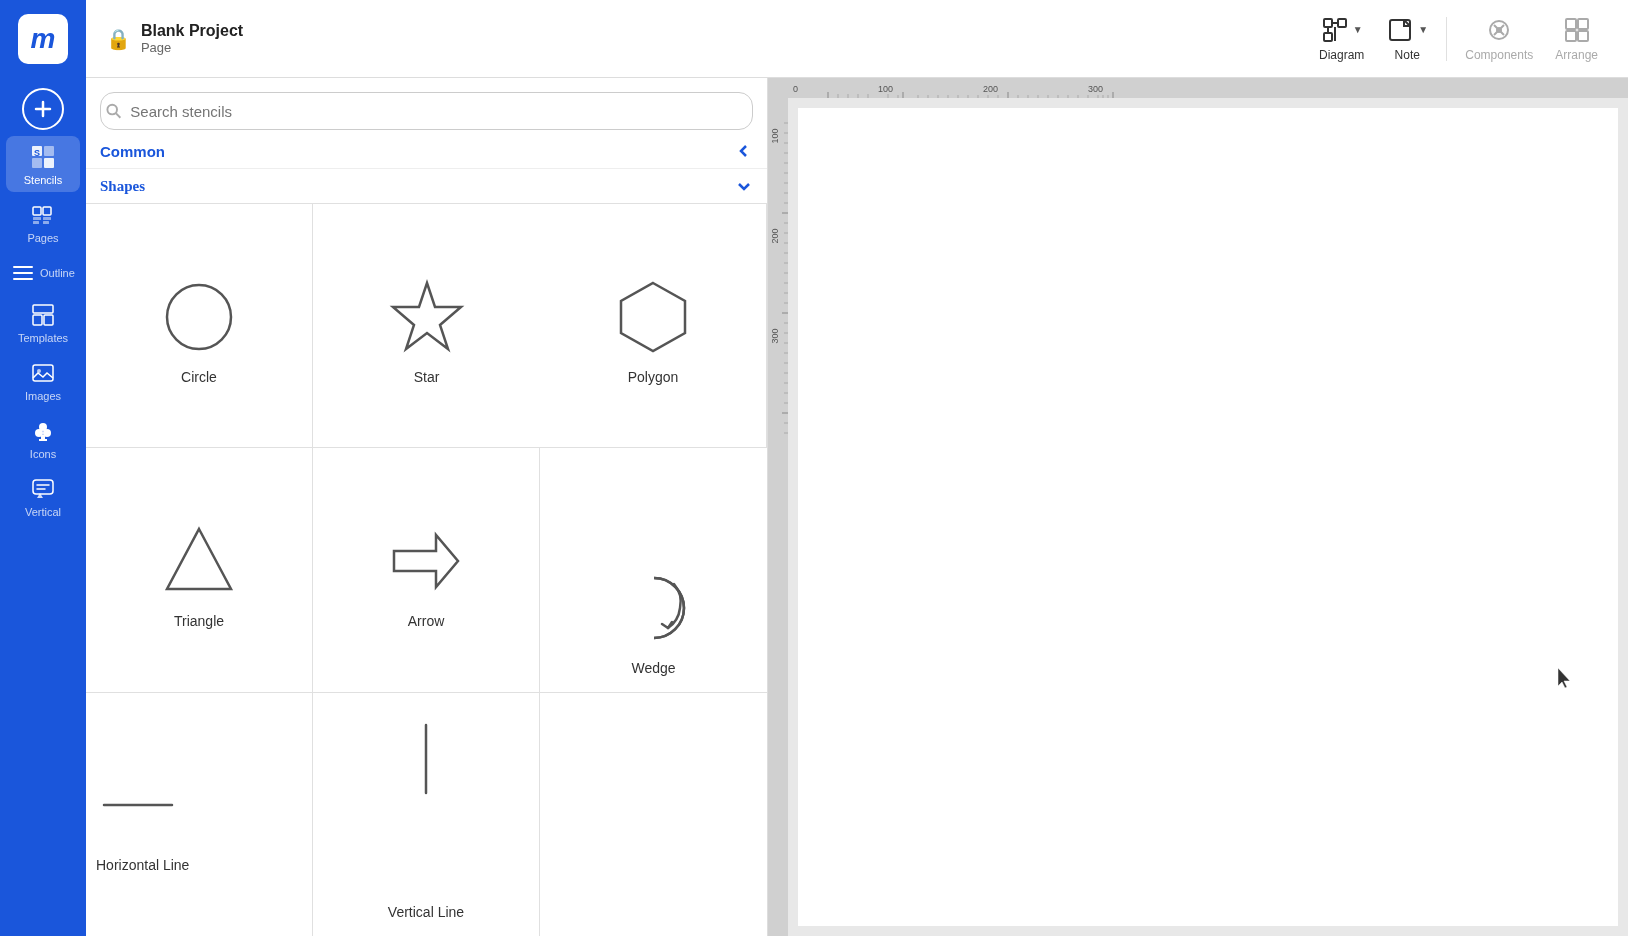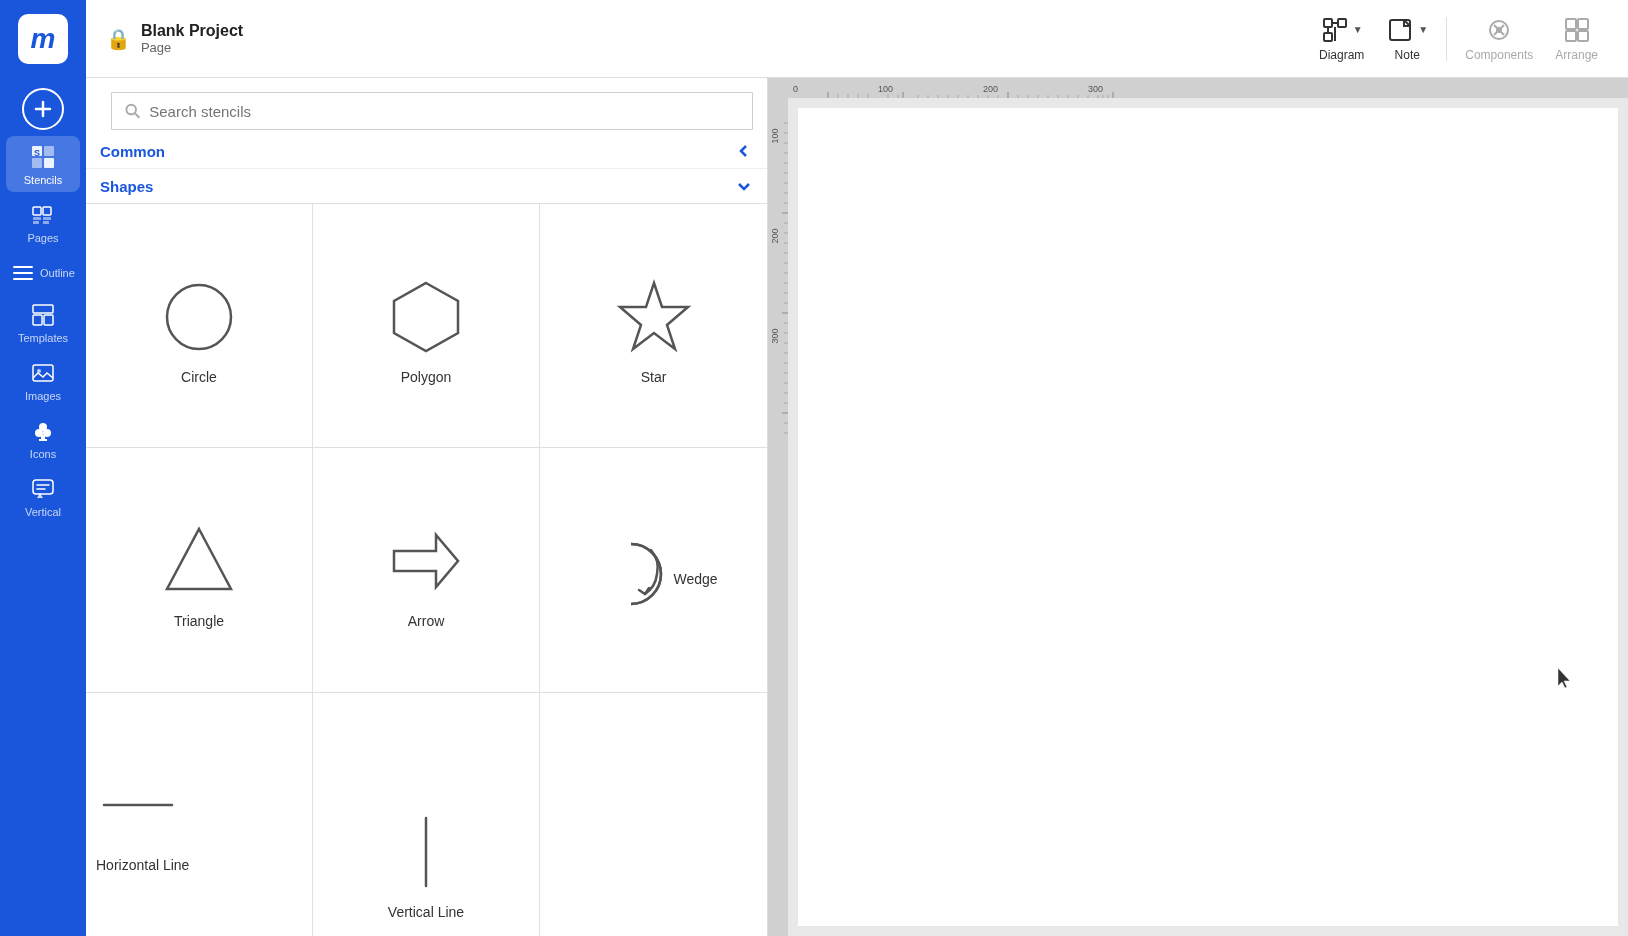--- a/index.html
+++ b/index.html
@@ -152,99 +152,99 @@
         <line x1="7" y1="9" x2="19" y2="9" stroke="white" stroke-width="1.5" stroke-linecap="round"></line>
         <line x1="7" y1="13" x2="15" y2="13" stroke="white" stroke-width="1.5" stroke-linecap="round"></line>
       </svg>
       <span style="font-size:11px;color:rgba(255,255,255,0.75);">Vertical</span>
     </div>
   </div>
 
   <div style="width:682px;background:#fff;display:flex;flex-direction:column;flex-shrink:0;border-right:1px solid #ddd;margin-top:78px;height:calc(936px - 78px);overflow:hidden;">
 
     <div style="padding:14px 14px 0;">
-      <div style="display:flex;align-items:center;border:1.5px solid #ccc;border-radius:1px;padding:9px 12px;gap:8px;margin-left:11px;">
+      <div style="display:flex;align-items:center;border:1.5px solid #ccc;border-radius:14px;padding:9px 4px;gap:8px;">
         <svg width="18" height="18" viewBox="0 0 18 18" fill="none" stroke="#aaa" stroke-width="2">
           <circle cx="7.5" cy="7.5" r="5"></circle>
           <line x1="11.5" y1="11.5" x2="16" y2="16"></line>
         </svg>
         <input type="text" style="border: none; outline: none; font-size: 15px; color: rgb(170, 170, 170); width: 100%; background: transparent;" placeholder="Search stencils">
       </div>
     </div>
 
     <div style="display:flex;align-items:center;justify-content:space-between;padding:12px 14px 8px;font-size:15px;font-weight:600;color:#1a56db;cursor:pointer;">
       <span>Common</span>
       <svg width="18" height="18" viewBox="0 0 18 18" fill="none" stroke="#1a56db" stroke-width="2.5">
         <polyline points="11,4 6,9 11,14"></polyline>
       </svg>
     </div>
 
-    <div style="display:flex;align-items:center;justify-content:space-between;padding:8px 14px;font-size:15px;font-weight:600;color:#1a56db;cursor:pointer;border-top:1px solid #eee;">
+    <div style="display:flex;align-items:center;justify-content:space-between;padding:8px 14px;font-size:15px;font-weight:600;color:#1a56db;cursor:pointer;border-top:1px solid #eee;font-family:Liberation Serif, serif;">
       <span>Shapes</span>
       <svg width="18" height="18" viewBox="0 0 18 18" fill="none" stroke="#1a56db" stroke-width="2.5">
         <polyline points="4,7 9,12 14,7"></polyline>
       </svg>
     </div>
 
     <div style="display:grid;grid-template-columns:repeat(3,1fr);border-top:1px solid #e0e0e0;overflow-y:auto;flex:1;">
 
       <div style="border-right:1px solid #e0e0e0;border-bottom:1px solid #e0e0e0;display:flex;flex-direction:column;align-items:center;justify-content:center;padding:24px 10px 16px;cursor:pointer;min-height:150px;">
         <svg width="84" height="84" viewBox="0 0 84 84">
           <circle cx="42" cy="42" r="32" fill="none" stroke="#555" stroke-width="2.5"></circle>
         </svg>
         <span style="margin-top:10px;font-size:14px;color:#333;">Circle</span>
       </div>
 
+      <div style="border-bottom:1px solid #e0e0e0;display:flex;flex-direction:column;align-items:center;justify-content:center;padding:24px 10px 16px;cursor:pointer;min-height:150px;">
+        <svg width="84" height="84" viewBox="0 0 84 84">
+          <polygon points="42,8 50,32 76,32 55,50 63,74 42,58 21,74 29,50 8,32 34,32" fill="none" stroke="#555" stroke-width="2.5"></polygon>
+        </svg>
+        <span style="margin-top:10px;font-size:14px;color:#333;">Star</span>
+      </div>
+
       <div style="border-right:1px solid #e0e0e0;border-bottom:1px solid #e0e0e0;display:flex;flex-direction:column;align-items:center;justify-content:center;padding:24px 10px 16px;cursor:pointer;min-height:150px;">
         <svg width="84" height="84" viewBox="0 0 84 84">
           <polygon points="42,8 74,26 74,58 42,76 10,58 10,26" fill="none" stroke="#555" stroke-width="2.5"></polygon>
         </svg>
         <span style="margin-top:10px;font-size:14px;color:#333;">Polygon</span>
       </div>
 
-      <div style="border-bottom:1px solid #e0e0e0;display:flex;flex-direction:column;align-items:center;justify-content:center;padding:24px 10px 16px;cursor:pointer;min-height:150px;">
-        <svg width="84" height="84" viewBox="0 0 84 84">
-          <polygon points="42,8 50,32 76,32 55,50 63,74 42,58 21,74 29,50 8,32 34,32" fill="none" stroke="#555" stroke-width="2.5"></polygon>
-        </svg>
-        <span style="margin-top:10px;font-size:14px;color:#333;">Star</span>
-      </div>
-
       <div style="border-right:1px solid #e0e0e0;border-bottom:1px solid #e0e0e0;display:flex;flex-direction:column;align-items:center;justify-content:center;padding:24px 10px 16px;cursor:pointer;min-height:150px;">
         <svg width="84" height="84" viewBox="0 0 84 84">
           <polygon points="42,10 74,70 10,70" fill="none" stroke="#555" stroke-width="2.5"></polygon>
         </svg>
         <span style="margin-top:10px;font-size:14px;color:#333;">Triangle</span>
       </div>
 
       <div style="border-right:1px solid #e0e0e0;border-bottom:1px solid #e0e0e0;display:flex;flex-direction:column;align-items:center;justify-content:center;padding:24px 10px 16px;cursor:pointer;min-height:150px;">
         <svg width="84" height="84" viewBox="0 0 84 84">
           <polygon points="10,32 52,32 52,16 74,42 52,68 52,52 10,52" fill="none" stroke="#555" stroke-width="2.5"></polygon>
         </svg>
         <span style="margin-top:10px;font-size:14px;color:#333;">Arrow</span>
       </div>
 
-      <div style="border-bottom:1px solid #e0e0e0;display:flex;align-items:center;justify-content:center;padding:24px 10px 16px;cursor:pointer;min-height:150px;">
+      <div style="border-bottom:1px solid #e0e0e0;display:flex;flex-direction:column;align-items:center;justify-content:flex-end;padding:24px 10px 16px;cursor:pointer;min-height:150px;">
         <svg width="84" height="84" viewBox="0 0 84 84">
           <path d="M42,42 m0,-30 a30,30 0 0,1 0,60" fill="none" stroke="#555" stroke-width="2.5"></path>
           <path d="M42,12 A30,30 0 0,1 72,42 A30,30 0 0,1 42,72" fill="none" stroke="#555" stroke-width="2.5"></path>
 
           <path d="M62,18 A28,28 0 0,1 68,42 A28,28 0 0,1 56,62" fill="none" stroke="#555" stroke-width="2.5" stroke-linecap="round"></path>
           <path d="M56,62 L50,58 M56,62 L60,56" stroke="#555" stroke-width="2.5" stroke-linecap="round"></path>
         </svg>
         <span style="margin-top:10px;font-size:14px;color:#333;">Wedge</span>
       </div>
 
       <div style="border-right:1px solid #e0e0e0;display:flex;flex-direction:column;align-items:flex-start;justify-content:center;padding:24px 10px 16px;cursor:pointer;min-height:150px;">
         <svg width="84" height="84" viewBox="0 0 84 84">
           <line x1="8" y1="42" x2="76" y2="42" stroke="#555" stroke-width="2.5" stroke-linecap="round"></line>
         </svg>
         <span style="margin-top:10px;font-size:14px;color:#333;text-align:center;">Horizontal Line</span>
       </div>
 
-      <div style="border-right:1px solid #e0e0e0;display:flex;flex-direction:column;align-items:center;justify-content:flex-end;padding:24px 10px 16px;cursor:pointer;min-height:150px;">
+      <div style="border-right:1px solid #e0e0e0;display:flex;flex-direction:column;align-items:center;justify-content:space-between;padding:24px 10px 16px;cursor:pointer;min-height:150px;">
         <svg width="84" height="84" viewBox="0 0 84 84">
           <line x1="42" y1="8" x2="42" y2="76" stroke="#555" stroke-width="2.5" stroke-linecap="round"></line>
         </svg>
         <span style="margin-top:10px;font-size:14px;color:#333;text-align:center;">Vertical Line</span>
       </div>
 
     </div>
   </div>
 
   <div style="flex:1;margin-top:78px;position:relative;background:#e0e0e0;overflow:hidden;">

